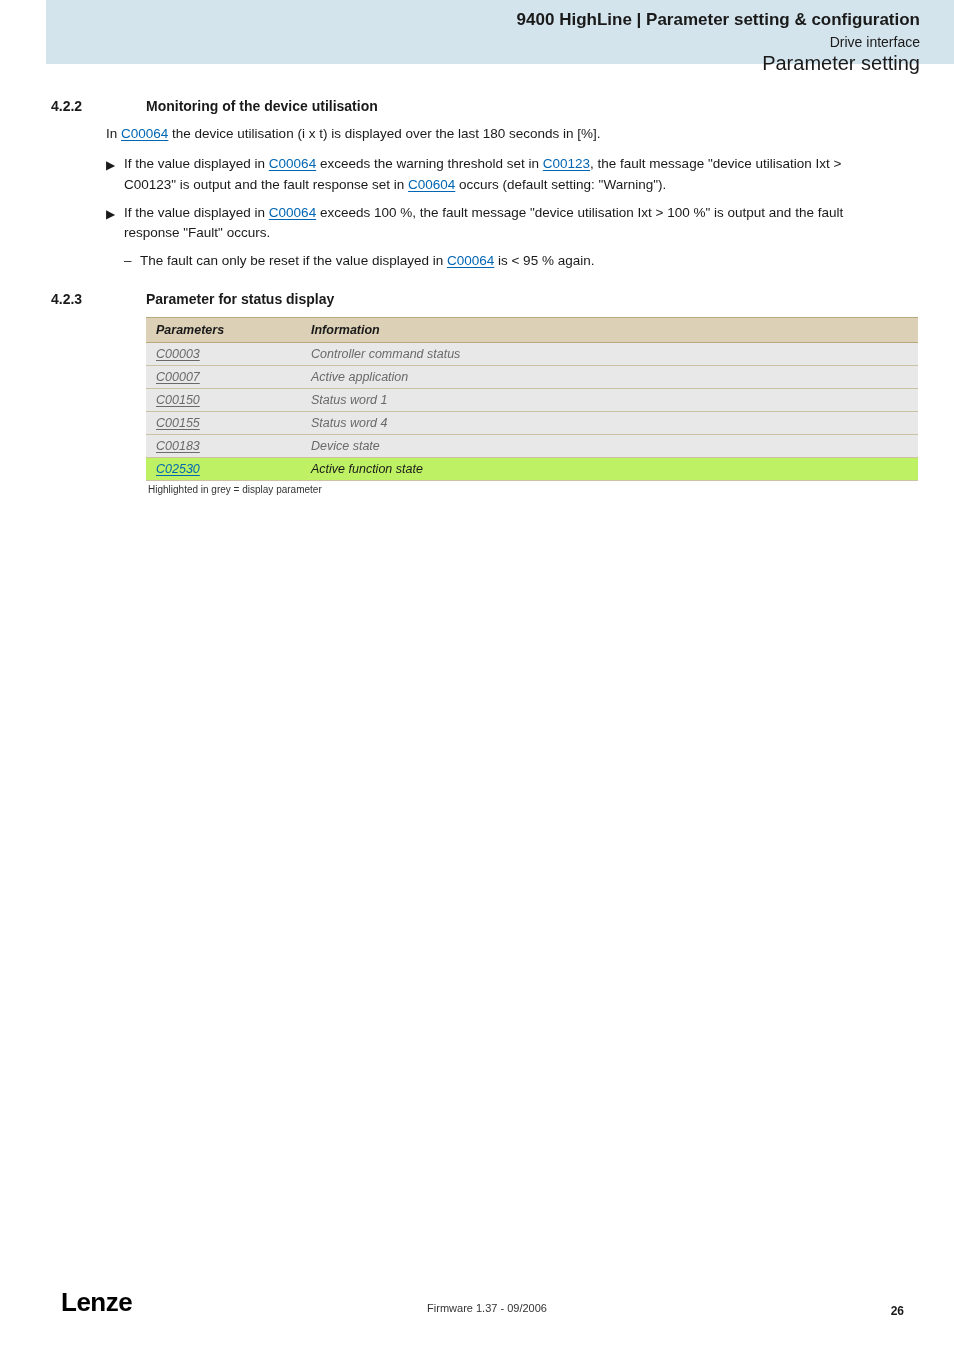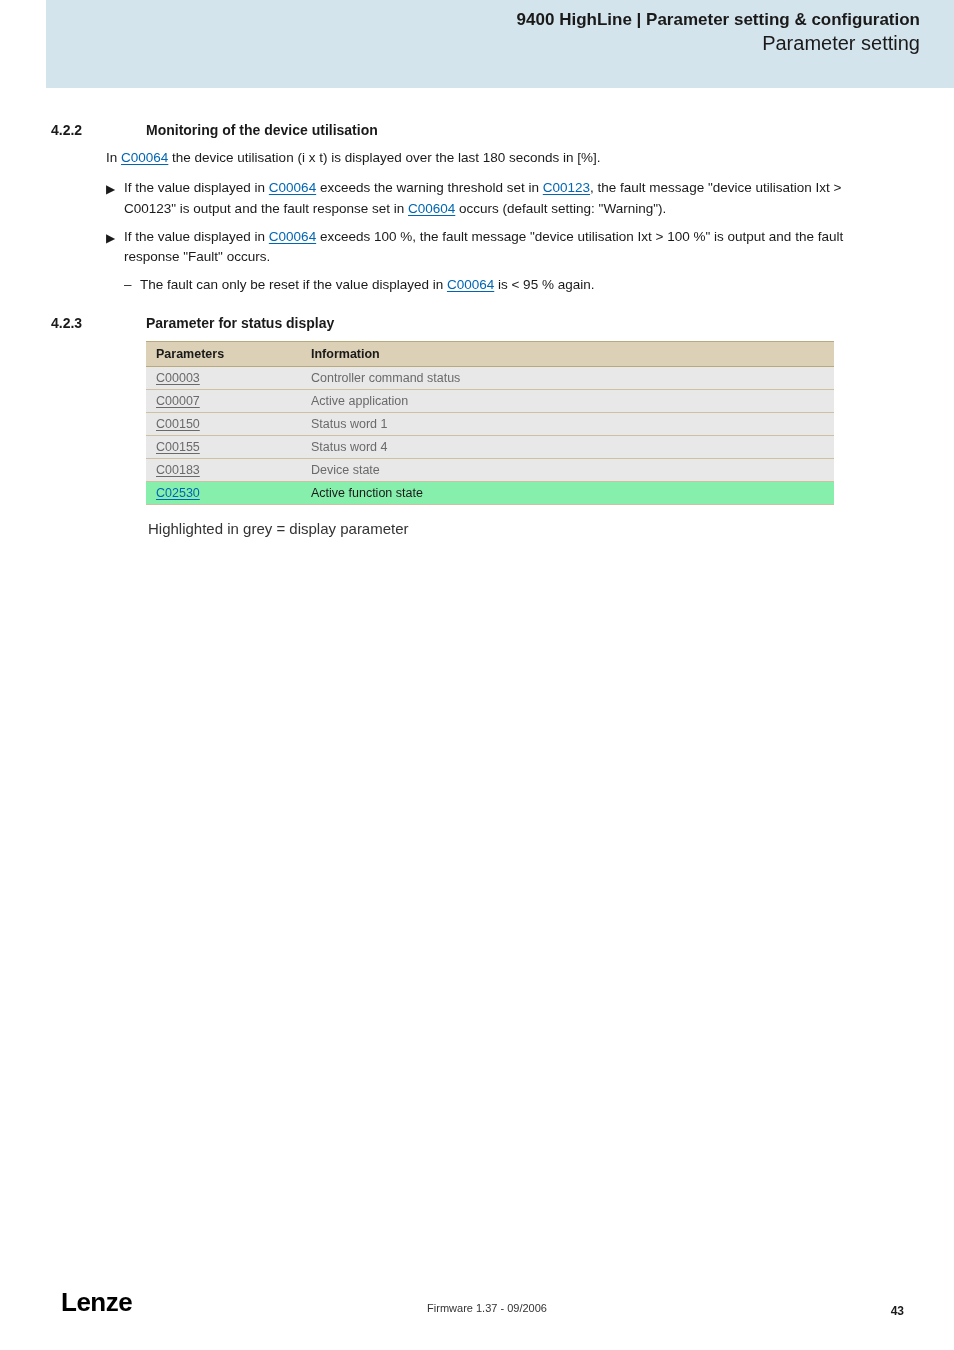--- a/index.html
+++ b/index.html
@@ -5,21 +5,21 @@
   * { box-sizing: border-box; margin: 0; padding: 0; }
   body {
     font-family: "Segoe UI", Arial, sans-serif;
     background: #fff;
     width: 954px;
     height: 1350px;
     position: relative;
     color: #1a1a1a;
   }
   .header-band {
-    height: 88px;
+    height: 64px;
     display: flex;
   }
   .band-left { width: 46px; background: #fff; }
   .band-right {
     flex: 1;
     background: #d4e4ec;
     padding: 10px 34px 6px 18px;
     text-align: right;
   }
   .band-title { font-size: 17px; font-weight: 700; color: #1a1a1a; }
@@ -31,38 +31,38 @@
   .sec-title { font-size: 14px; font-weight: 700; }
   .sec-body { margin-left: 55px; font-size: 13.5px; line-height: 1.5; }
   .para { margin-bottom: 10px; }
   .link { color: #0066b3; text-decoration: underline; text-underline-offset: 2px; }
   .bullet-row { display: flex; margin-bottom: 8px; }
   .bullet-ico { width: 18px; flex-shrink: 0; font-size: 12px; padding-top: 2px; }
   .bullet-txt { flex: 1; }
   .sub-row { display: flex; margin-left: 18px; margin-bottom: 8px; }
   .sub-ico { width: 16px; flex-shrink: 0; }
   .table-wrap { margin-left: 95px; margin-top: 10px; }
-  table { border-collapse: collapse; width: 688px; font-size: 12.5px; }
+  table { border-collapse: collapse; width: 772px; font-size: 12.5px; font-style: italic; }
   th {
     background: #dcd0b6;
     text-align: left;
     font-weight: 700;
     padding: 5px 10px;
     border-bottom: 1px solid #b9a97f;
     border-top: 1px solid #b9a97f;
   }
   td {
-    background: #86efac;
+    background: #bef264;
     padding: 4px 10px;
     border-bottom: 1px solid #ccc1a3;
   }
   tr.gray td { background: #e8e8e8; color: #6a6a6a; }
   tr.gray td .link { color: #6a6a6a; }
   .col1 { width: 155px; }
-  .footnote { font-size: 15px; color: #333; padding: 15px 0 0 2px; }
+  .footnote { font-size: 10px; color: #333; padding: 3px 0 0 2px; }
   .footer {
     position: absolute;
     bottom: 32px;
     left: 10px;
     width: 100%;
     padding: 0 60px 0 51px;
     display: flex;
     justify-content: space-between;
     align-items: flex-end;
   }
@@ -70,20 +70,21 @@
   .foot-center { font-size: 11px; color: #333; position: absolute; left: 50%; transform: translateX(-50%); bottom: 4px; }
   .page-num { font-size: 12px; font-weight: 700; }
 </style>
 </head>
 <body>
 
 <div class="header-band">
   <div class="band-left"></div>
   <div class="band-right">
     <div class="band-title">9400 HighLine | Parameter setting &amp; configuration</div>
+    <div class="band-sub">Drive interface</div>
     <div class="band-sub2">Parameter setting</div>
   </div>
 </div>
 
 <div class="content">
 
   <div class="section-row">
     <div class="sec-num">4.2.2</div>
     <div class="sec-title">Monitoring of the device utilisation</div>
   </div>
@@ -156,14 +157,14 @@
       </tbody>
     </table>
     <div class="footnote">Highlighted in grey = display parameter</div>
   </div>
 
 </div>
 
 <div class="footer">
   <div class="logo">Lenze</div>
   <div class="foot-center">Firmware 1.37 - 09/2006</div>
-  <div class="page-num">43</div>
+  <div class="page-num">26</div>
 </div>
 
 </body></html>

